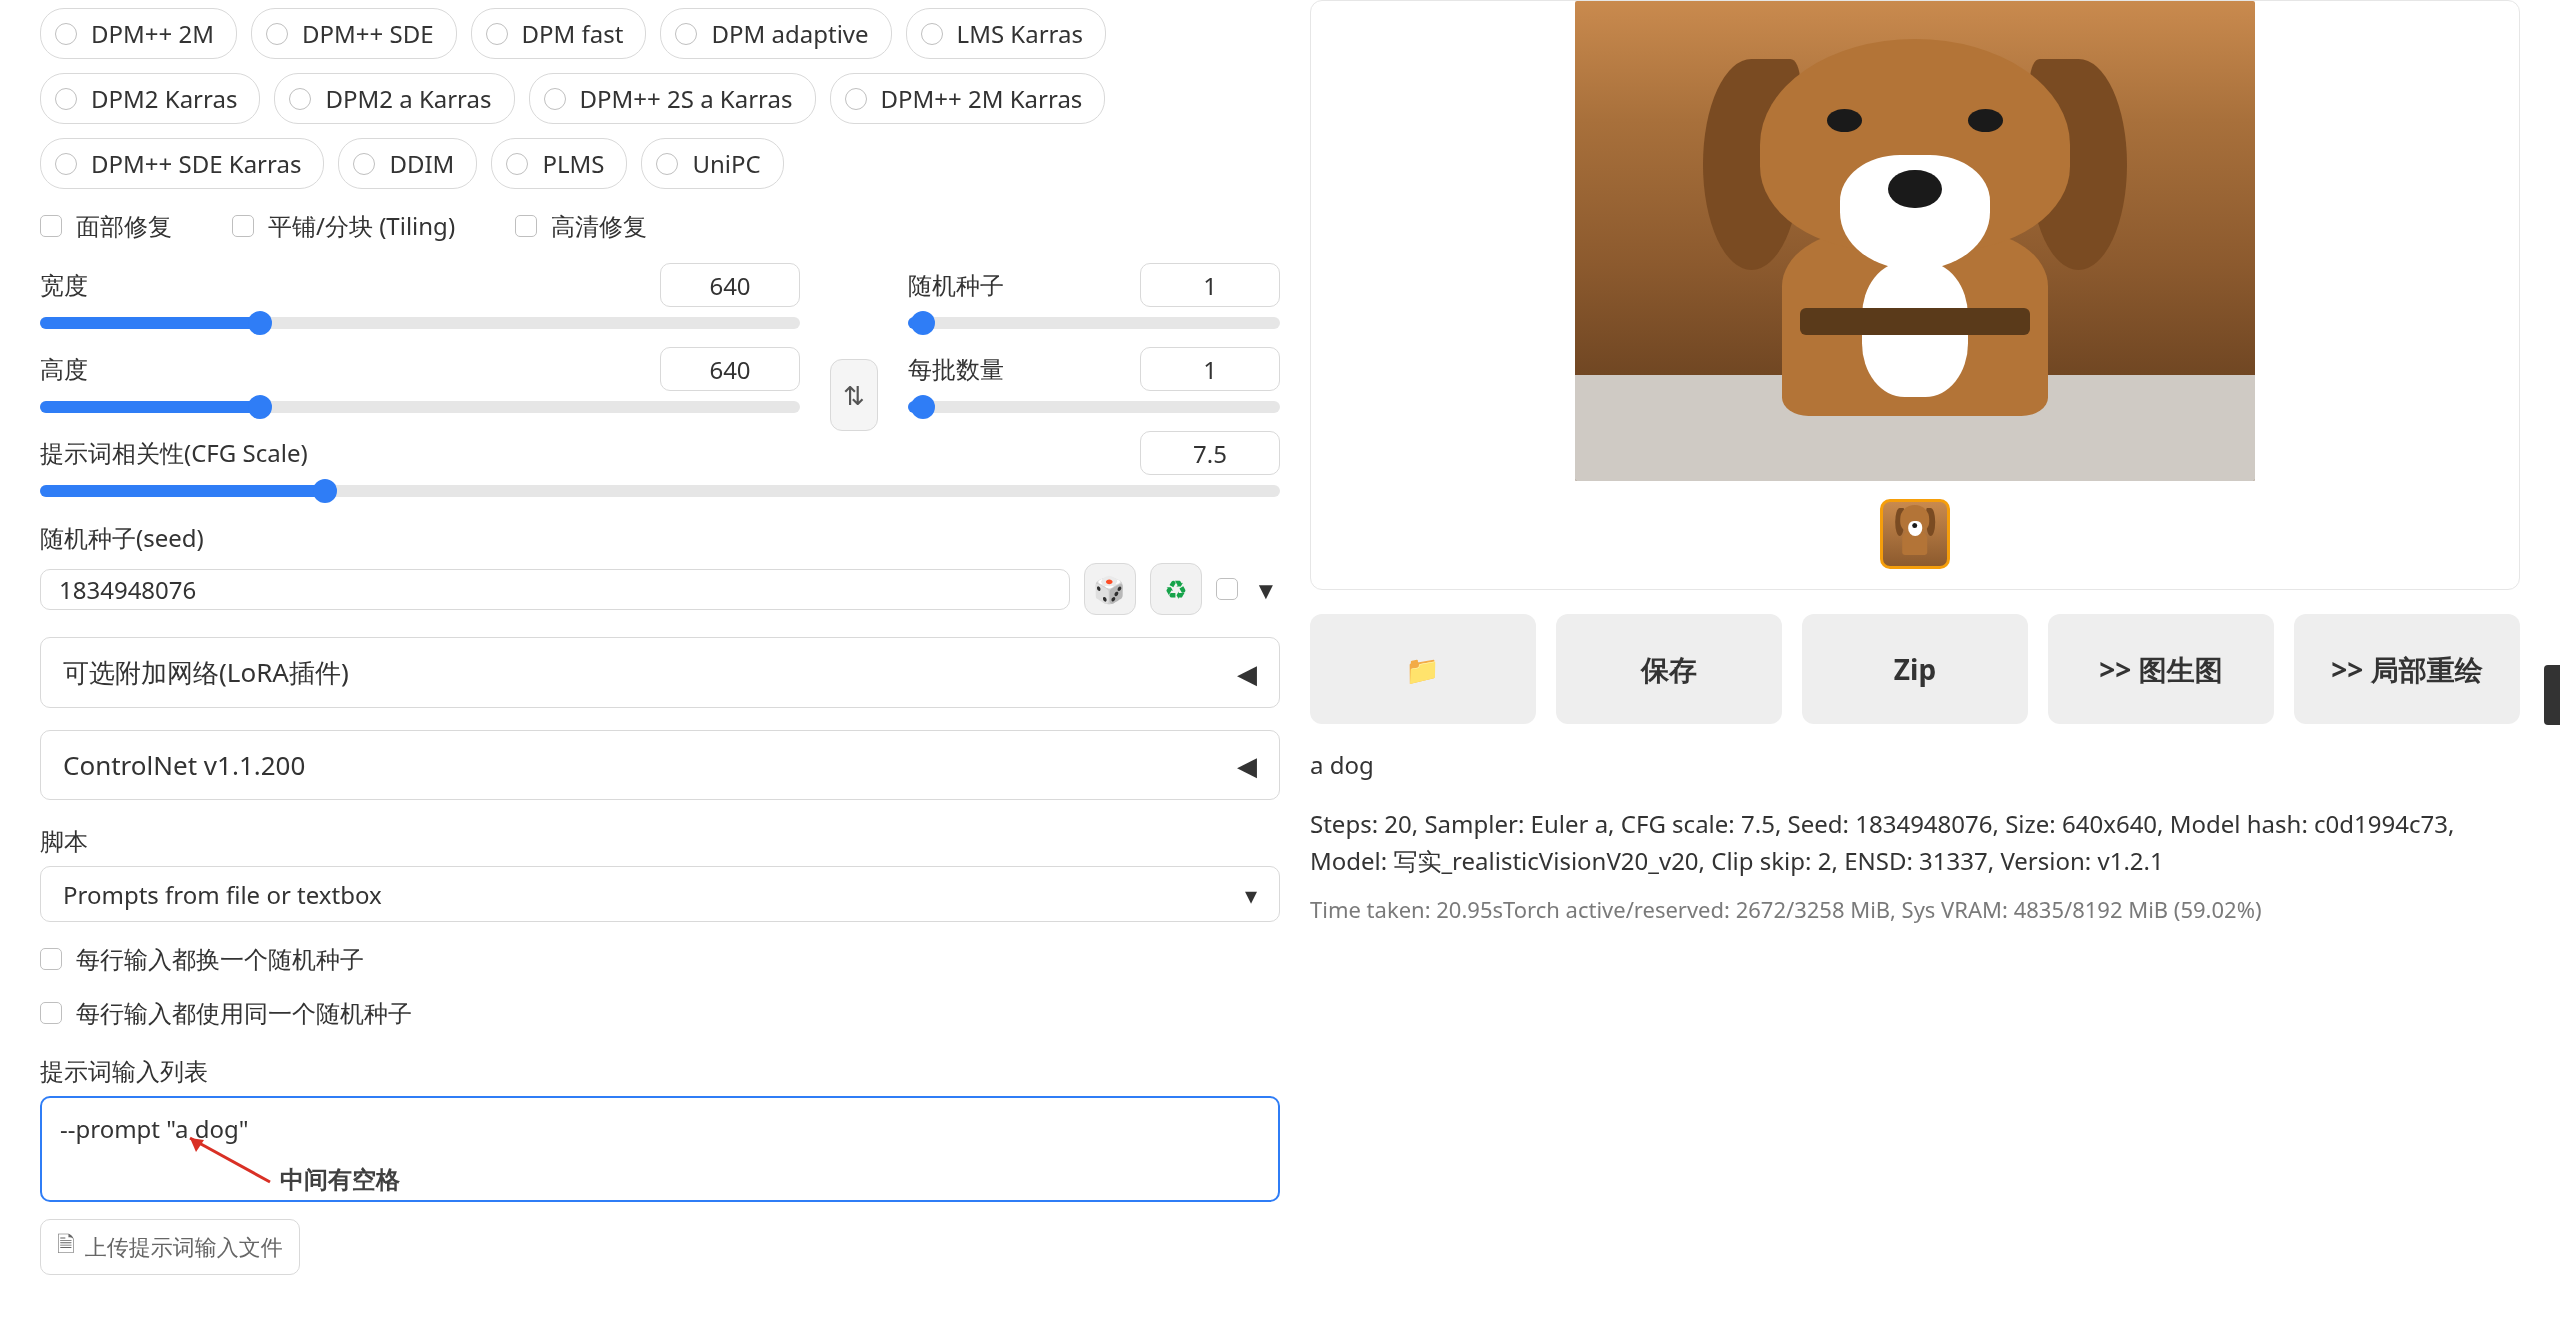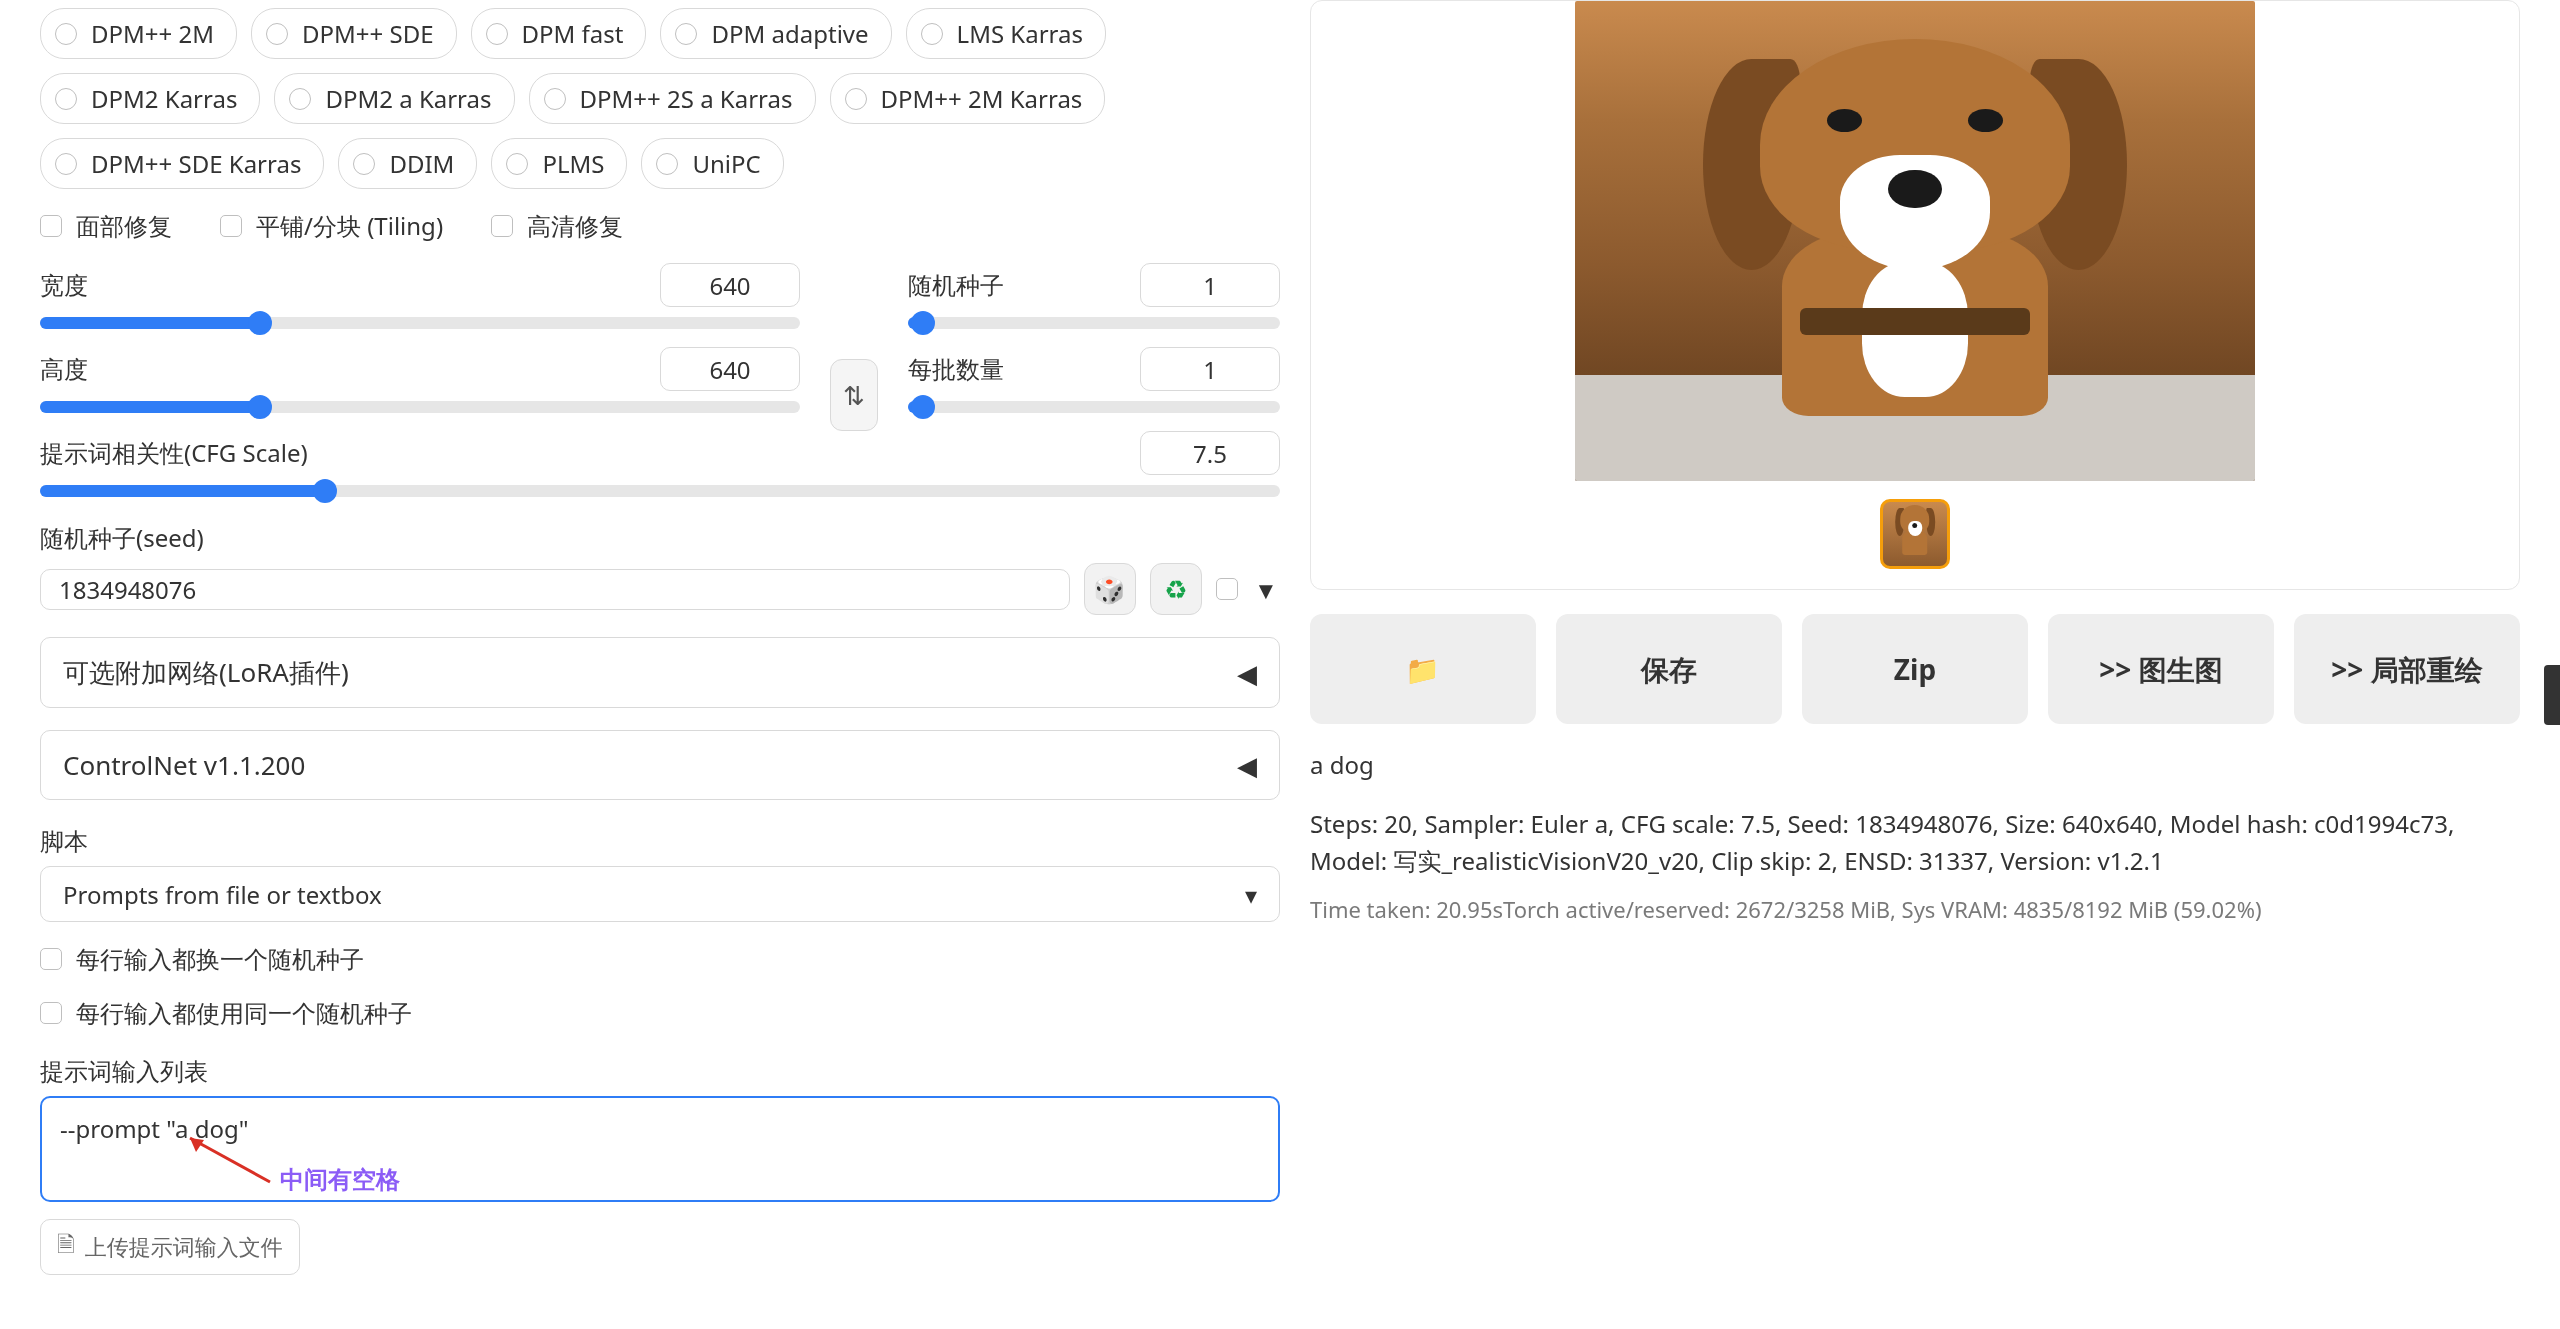--- a/index.html
+++ b/index.html
@@ -4,21 +4,21 @@
 <style>
 *{box-sizing:border-box;margin:0;padding:0;font-family:system-ui,-apple-system,"Segoe UI",Roboto,sans-serif}
 body{background:#fff;color:#333;font-size:24px;width:2560px;height:1329px;overflow:hidden}
 .app{display:flex;gap:30px;padding:0 40px}
 .left-col{width:1240px;padding-top:8px}
 .right-col{flex:1;padding-top:0}
 .radio-group{display:flex;flex-wrap:wrap;gap:14px;margin-bottom:20px}
 .radio-pill{display:inline-flex;align-items:center;gap:14px;border:1px solid #d9d9d9;border-radius:24px;padding:8px 22px 8px 14px;background:#fff;cursor:pointer}
 .radio-dot{width:22px;height:22px;border:1.5px solid #bfbfbf;border-radius:50%;flex:none}
 .radio-label{font-size:24px;color:#333}
-.check-row{display:flex;gap:48px;margin:14px 0 20px 0}
+.check-row{display:flex;gap:60px;margin:14px 0 20px 0}
 .chk{display:inline-flex;align-items:center;gap:14px;cursor:pointer}
 .chk-box{width:22px;height:22px;border:1.5px solid #bfbfbf;border-radius:5px;flex:none;background:#fff}
 .chk-label{font-size:24px;color:#333}
 .slider-block{margin-bottom:18px}
 .slider-head{display:flex;justify-content:space-between;align-items:center;margin-bottom:10px}
 .slider-head span{font-size:24px;color:#333}
 .num-box{width:140px;height:44px;border:1px solid #d9d9d9;border-radius:10px;text-align:center;font-size:24px;color:#333;outline:none}
 .slider-track{position:relative;height:12px;background:#e6e6e6;border-radius:6px}
 .slider-fill{position:absolute;left:0;top:0;bottom:0;background:#2f7df6;border-radius:6px}
 .slider-thumb{position:absolute;top:50%;width:24px;height:24px;background:#2f7df6;border-radius:50%;transform:translate(-50%,-50%)}
@@ -32,21 +32,21 @@
 .icon-btn.recycle{color:#16a34a}
 .plain-icon{width:28px;height:28px;display:flex;align-items:center;justify-content:center}
 .accordion{margin-top:22px;border:1px solid #d9d9d9;border-radius:10px;padding:16px 22px;display:flex;justify-content:space-between;align-items:center;cursor:pointer}
 .accordion span{font-size:26px;color:#333}
 .tri{font-size:20px;color:#555}
 .field-label{font-size:24px;color:#333;margin-top:24px;margin-bottom:8px}
 .select-box{height:56px;border:1px solid #d9d9d9;border-radius:10px;display:flex;align-items:center;justify-content:space-between;padding:0 22px;cursor:pointer}
 .select-box span{font-size:24px;color:#333}
 .big-textarea{width:100%;min-height:106px;border:2px solid #2f7df6;border-radius:10px;padding:14px 18px;font-size:24px;color:#333;outline:none;resize:none;font-family:inherit}
 .upload-chip{display:inline-flex;align-items:center;gap:10px;border:1px solid #d9d9d9;border-radius:10px;padding:8px 16px;margin-top:10px;color:#666;font-size:22px;cursor:pointer}
-.annot{position:absolute;color:#8b5cf6;font-size:24px;font-weight:600}
+.annot{position:absolute;color:#404040;font-size:24px;font-weight:600}
 .arrow{position:absolute;width:100px;height:60px}
 .gallery{border:1px solid #e6e6e6;border-radius:12px;padding-bottom:20px}
 .main-img{width:680px;height:480px;margin:0 auto 18px auto;display:block;background:linear-gradient(180deg,#c98a4e 0%,#a8703b 25%,#8c5a2e 55%,#6e4522 80%);border-radius:2px;position:relative;overflow:hidden}
 .thumb{width:70px;height:70px;border:3px solid #f59e0b;border-radius:10px;margin:0 auto;display:block;background:linear-gradient(180deg,#c98a4e,#8c5a2e);position:relative;overflow:hidden}
 .btn-row{display:flex;gap:20px;margin-top:24px}
 .act-btn{flex:1;height:110px;background:#eeeeee;border:none;border-radius:12px;font-size:28px;font-weight:700;color:#333;cursor:pointer;display:flex;align-items:center;justify-content:center;text-align:center;padding:0 10px;line-height:1.3}
 .info-text{margin-top:22px;font-size:24px;color:#333;line-height:1.55}
 .meta-text{margin-top:14px;font-size:22px;color:#7a7a7a}
 .rel{position:relative}
 .single-chk{display:flex;align-items:center;gap:14px;margin-top:20px;cursor:pointer}

